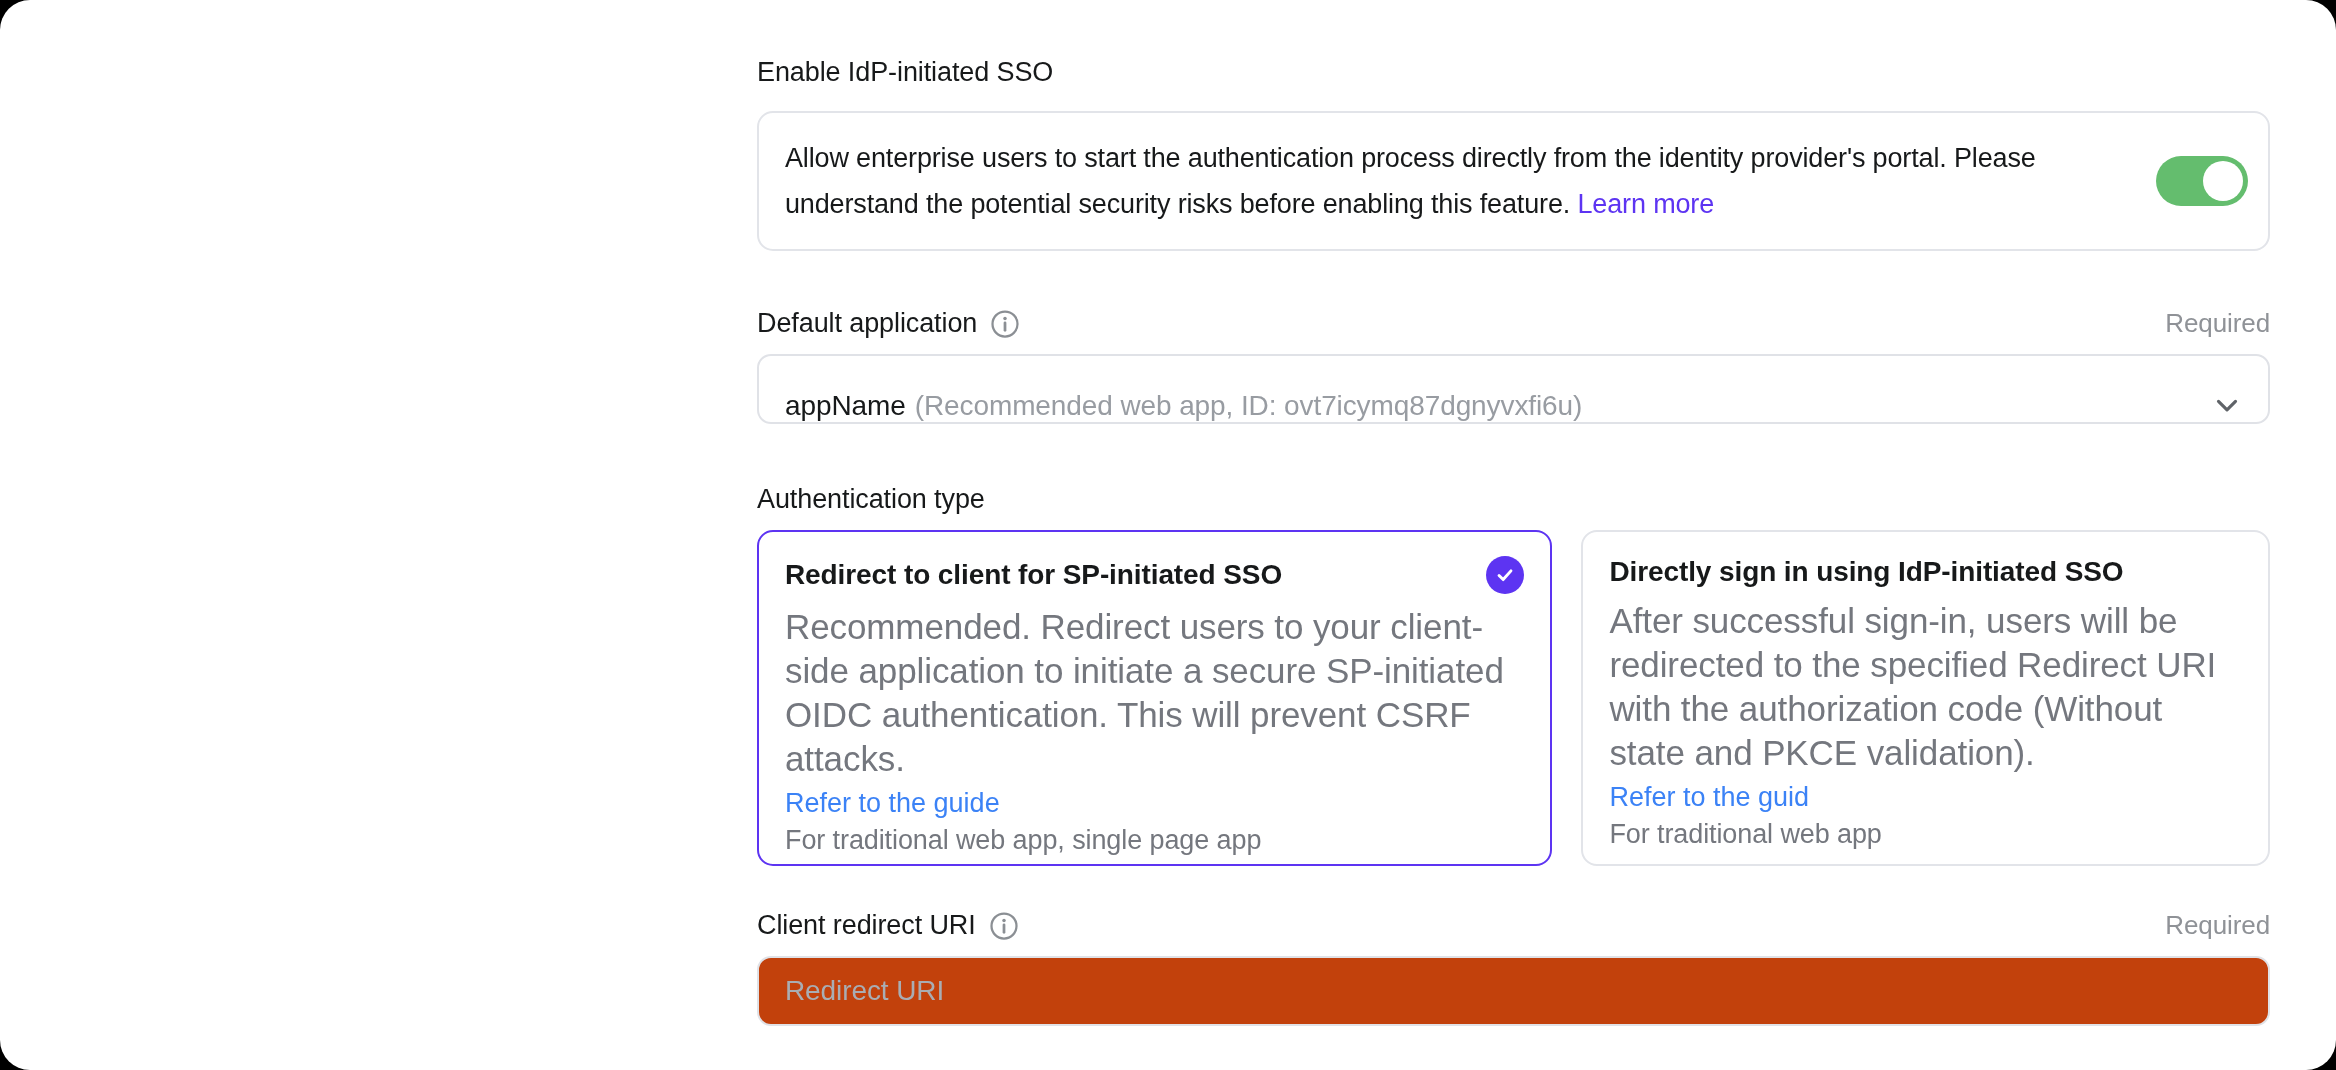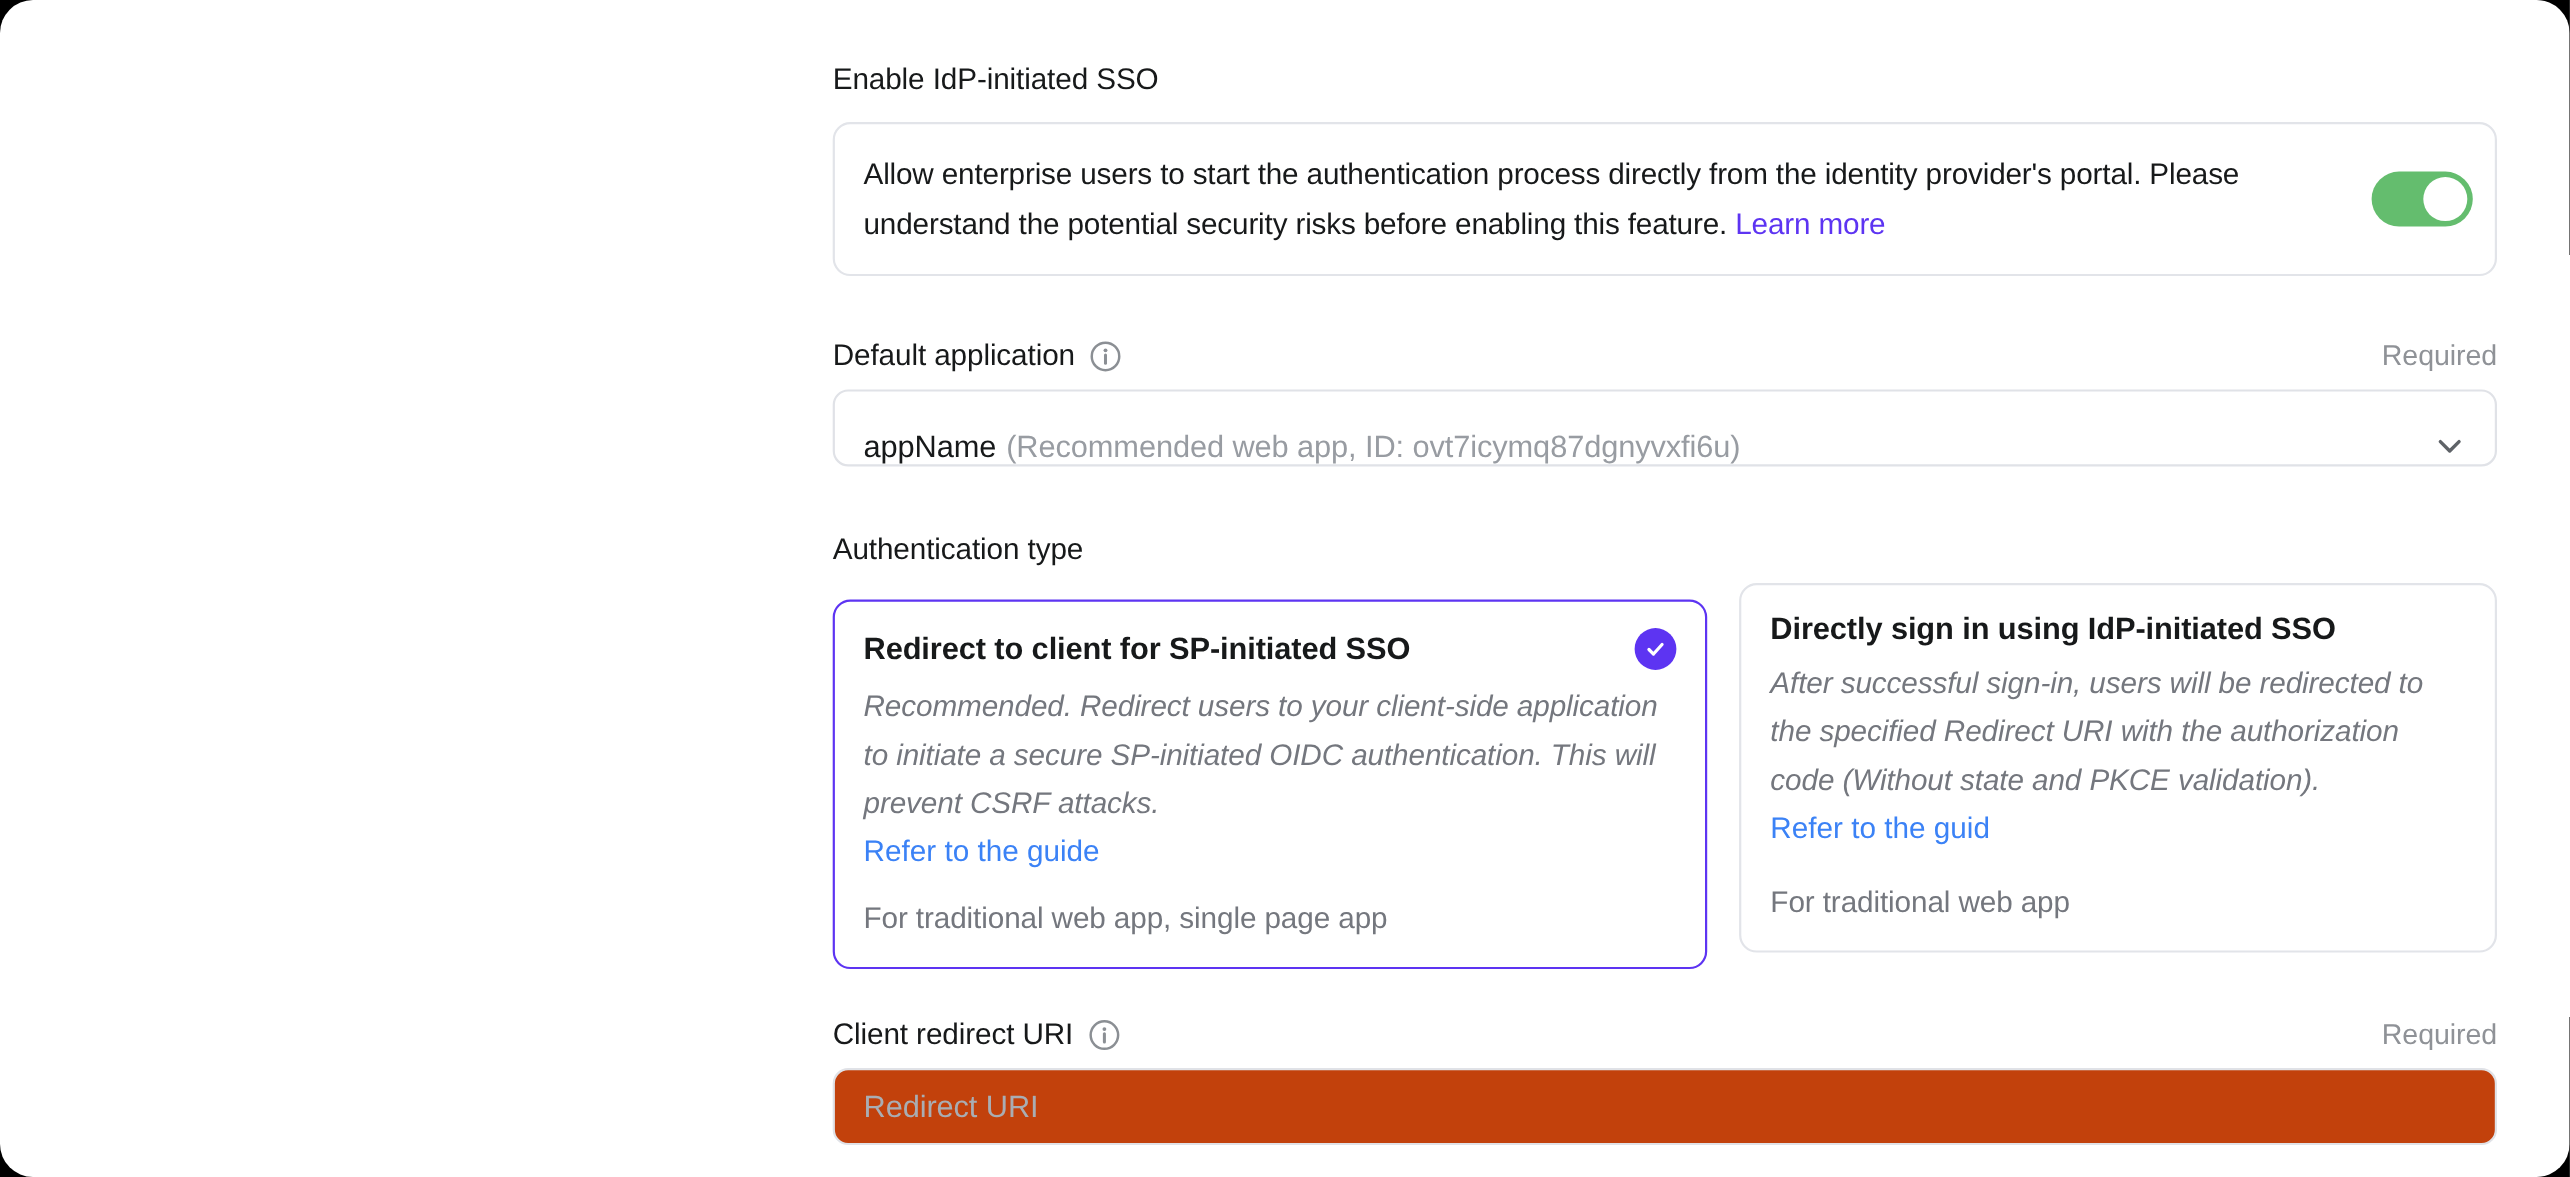--- a/index.html
+++ b/index.html
@@ -32,26 +32,26 @@
   .toggle-knob{position:absolute;top:5px;right:5px;width:40px;height:40px;border-radius:50%;background:#fff;}
 
   .select-box{box-sizing:border-box;height:70px;border:2px solid #e0e2e7;border-radius:14px;
     display:flex;align-items:flex-end;padding:0 24px 0 26px;cursor:pointer;background:#fff;font-size:28px;letter-spacing:-0.1px;}
   .select-main{color:#17191a;}
   .select-detail{color:#989ca2;margin-left:9px;}
   .chevron{margin-left:auto;flex:none;display:inline-flex;}
 
   .radio-cards{display:flex;gap:29px;}
   .radio-card{box-sizing:border-box;height:336px;border-radius:16px;padding:24px 26px;display:flex;flex-direction:column;cursor:pointer;background:#fff;}
-  .radio-card.selected{width:852px;border:2.5px solid #5d34f2;margin-top:15px;}
+  .radio-card.selected{width:852px;border:2.5px solid #5d34f2;}
   .radio-card.unselected{width:737px;border:2px solid #e2e4e9;}
   .radio-title-row{display:flex;align-items:center;justify-content:space-between;}
   .radio-title{font-size:28px;font-weight:600;color:#17191a;letter-spacing:-0.1px;}
   .check-badge{flex:none;width:38px;height:38px;border-radius:50%;background:#5d34f2;display:flex;align-items:center;justify-content:center;}
-  .radio-desc{margin-top:11px;font-size:27px;line-height:44px;color:#74777e;letter-spacing:-0.1px;font-style:italic;}
+  .radio-desc{margin-top:11px;font-size:35px;line-height:44px;color:#74777e;letter-spacing:-0.1px;}
   .radio-link{display:inline-block;font-size:27px;line-height:44px;color:#3b82f6;text-decoration:none;cursor:pointer;}
   .radio-footer{margin-top:auto;font-size:27px;color:#74777e;letter-spacing:-0.1px;padding-bottom:4px;}
 
   .text-input{display:block;width:100%;box-sizing:border-box;height:70px;border:2px solid #e0e2e7;border-radius:14px;
     padding:0 26px;font-size:28px;color:#17191a;font-family:inherit;outline:none;background:#c2410c;}
   .text-input::placeholder{color:#a9adb3;letter-spacing:-0.1px;}
 </style>
 </head>
 <body>
 

